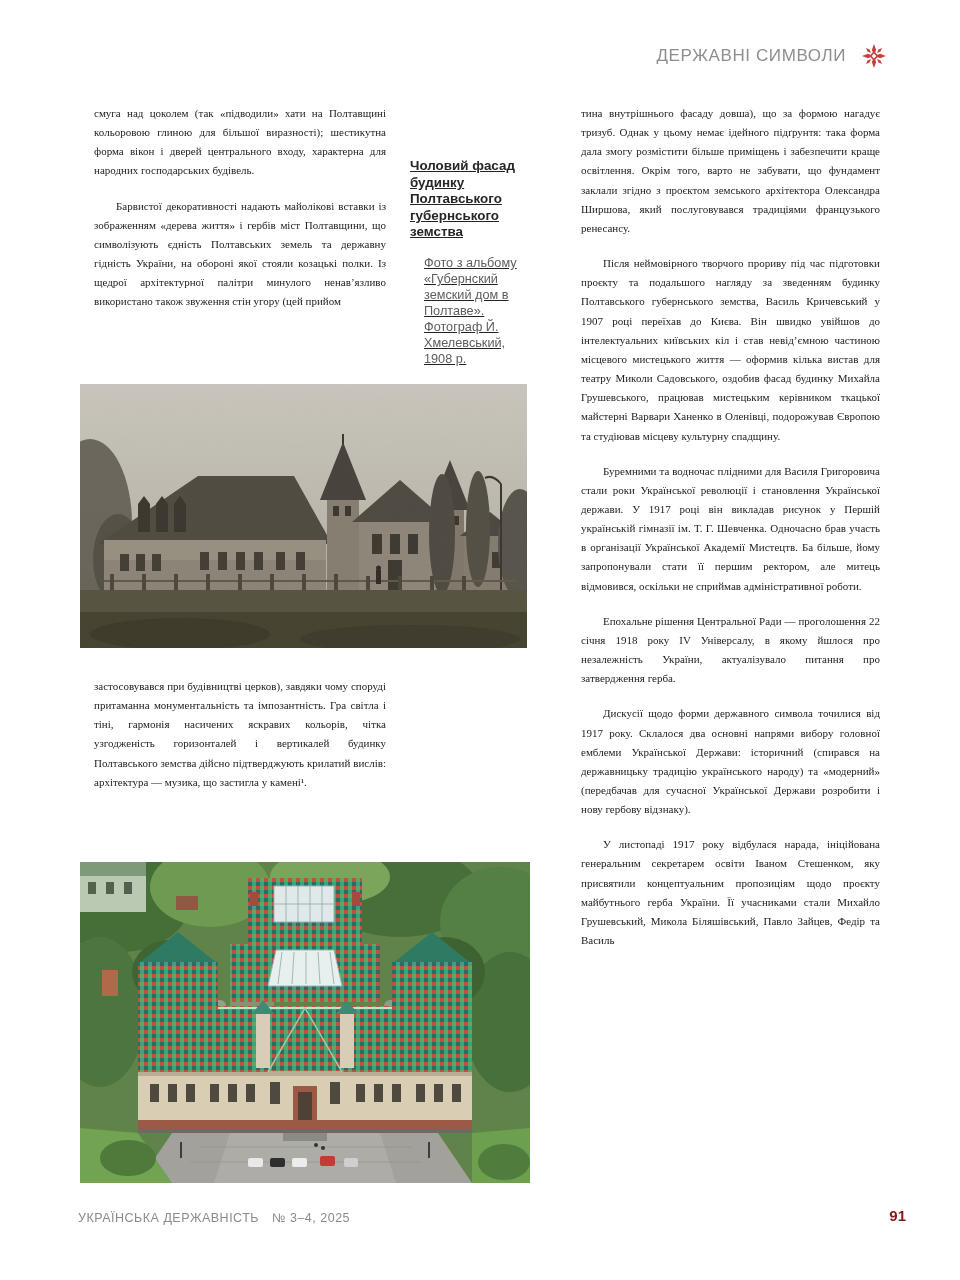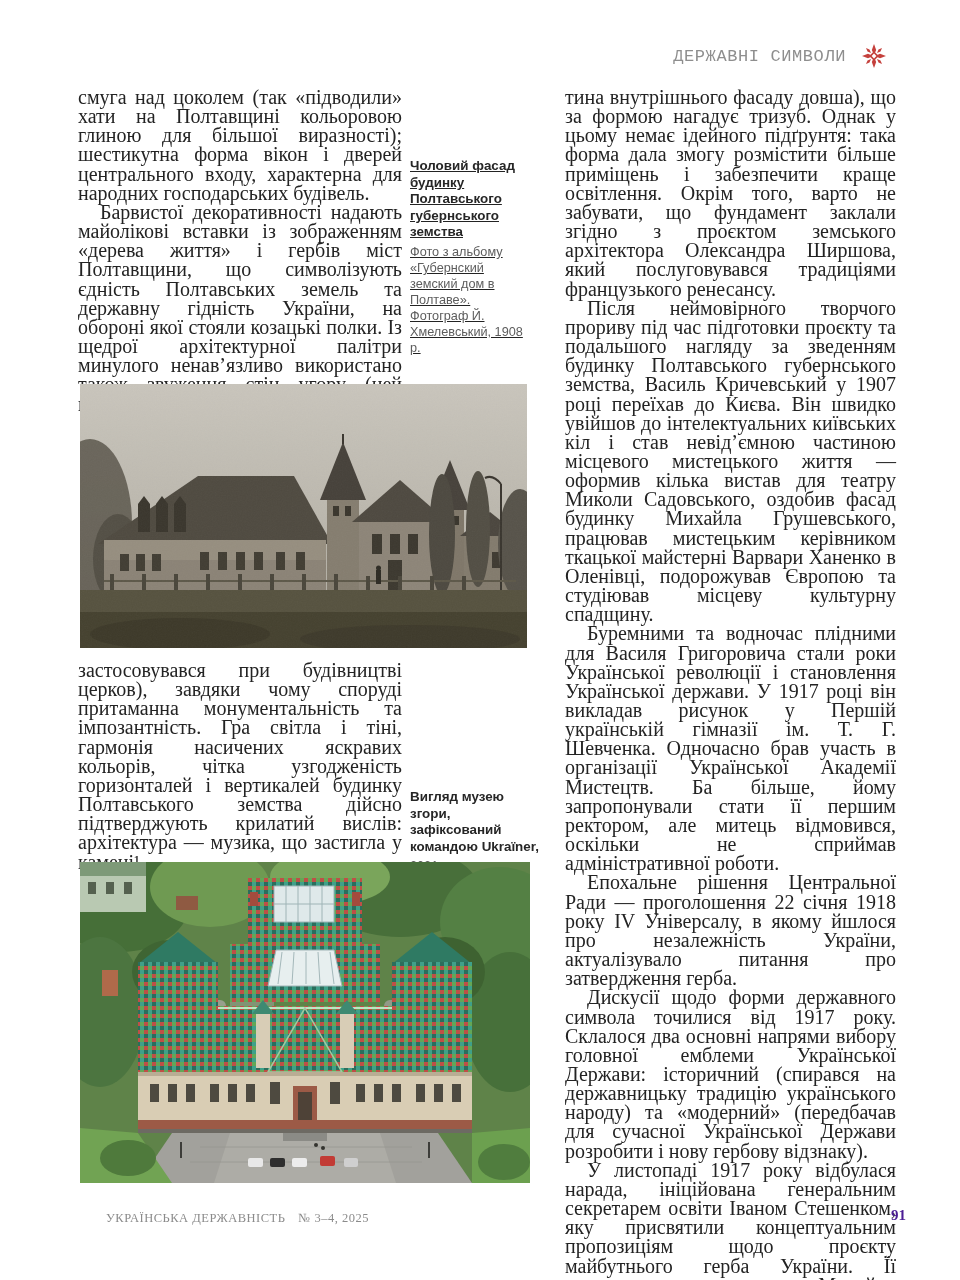--- a/index.html
+++ b/index.html
@@ -5,45 +5,45 @@
   html,body{margin:0;padding:0;background:#e8e8e8;}
   .page{
     position:relative;width:960px;height:1280px;background:#ffffff;
     margin:0 auto;overflow:hidden;
     font-family:"Liberation Serif",serif;color:#232323;
   }
   
   .hdr{position:absolute;top:44px;left:78px;right:74px;height:30px;text-align:right;white-space:nowrap;}
   .hdr-label{
     display:inline-block;vertical-align:middle;
-    font-family:Liberation Mono, monospace;font-size:17px;letter-spacing:.6px;color:#8e8e8e;margin-left:38px;
+    font-family:Liberation Sans, sans-serif;font-size:17px;letter-spacing:.6px;color:#8e8e8e;margin-left:38px;
   }
   .hdr-emblem{display:inline-block;vertical-align:middle;width:24px;height:24px;margin-left:12px;}
   
-  .textcol p{margin:0;text-align:justify;font-size:20px;line-height:19.15px;}
+  .textcol p{margin:16px;text-align:justify;font-size:11px;line-height:19.15px;}
   .textcol p.indent{text-indent:22px;font-family:Liberation Serif, serif;}
   .block1{position:absolute;left:78px;top:88px;width:324px;}
   .block2{position:absolute;left:78px;top:661px;width:324px;}
   .colright{position:absolute;left:565px;top:88px;width:331px;}
   
   .caption{position:absolute;font-family:"Liberation Sans",sans-serif;}
   .cap1{left:410px;top:158px;width:122px;text-decoration:underline;}
   .cap2{left:410px;top:789px;width:132px;}
   .cap-title{font-weight:bold;font-size:13.4px;line-height:16.6px;color:#262626;margin:0 0 3px 0;}
-  .cap-credit{font-size:12.7px;line-height:16px;color:#5d5d5d;margin:0;}
+  .cap-credit{font-size:12.7px;line-height:16px;color:#5d5d5d;margin:14px;}
   
   figure{margin:0;padding:0;}
   .photo1{position:absolute;left:80px;top:384px;width:447px;height:264px;}
   .photo2{position:absolute;left:80px;top:862px;width:450px;height:321px;}
   .photo1 svg,.photo2 svg{display:block;width:100%;height:100%;}
   
   .ftr{position:absolute;left:78px;right:54px;top:1211px;height:22px;
-       font-family:Liberation Serif, serif;font-size:12.5px;color:#8b8b8b;letter-spacing:.5px;margin-left:28px;}
+       font-family:Liberation Sans, sans-serif;font-size:12.5px;color:#8b8b8b;letter-spacing:.5px;}
   .ftr-issue{margin-left:13px;}
-  .ftr-page{position:absolute;right:0;top:-4px;font-size:15px;font-weight:bold;color:#4c1d95;letter-spacing:0;}
+  .ftr-page{position:absolute;right:0;top:-4px;font-size:15px;font-weight:bold;color:#7f1d1d;letter-spacing:0;}
 </style>
 </head>
 <body>
 
 <div class="page">
 
   <div class="hdr">
     <span class="hdr-label">ДЕРЖАВНІ СИМВОЛИ</span>
     <span class="hdr-emblem">
       <svg viewBox="0 0 24 24" width="24" height="24" aria-hidden="true">
@@ -173,24 +173,20 @@
       <ellipse cx="100" cy="250" rx="90" ry="16" fill="#3b3728" opacity="0.8"></ellipse>
       <ellipse cx="330" cy="255" rx="110" ry="14" fill="#3c382a" opacity="0.7"></ellipse>
       <rect width="447" height="264" filter="url(#grain1)" opacity="0.5" fill="#000" fill-opacity="0"></rect>
     </svg>
   </figure>
 
   <div class="textcol block2">
     <p>застосовувався при будівництві церков), завдяки чому споруді притаманна монументальність та імпозантність. Гра світла і тіні, гармонія насичених яскравих кольорів, чітка узгодженість горизонталей і вертикалей будинку Полтавського земства дійсно підтверджують крилатий вислів: архітектура — музика, що застигла у камені¹.</p>
   </div>
 
-  <aside class="caption cap2">
-    <p class="cap-title">Вигляд музею згори, зафіксований командою Ukraïner,</p>
-    <p class="cap-credit">2021 р.</p>
-  </aside>
 
   <figure class="photo2">
     <svg viewBox="0 0 450 321" preserveAspectRatio="none" aria-hidden="true">
       <defs>
         <pattern id="mosaic" width="8" height="8" patternUnits="userSpaceOnUse">
           <rect width="8" height="8" fill="#34876f"></rect>
           <rect x="0" y="0" width="4" height="4" fill="#bf4f47"></rect>
           <rect x="4" y="4" width="4" height="4" fill="#3fa08a"></rect>
           <rect x="4" y="0" width="4" height="4" fill="#63a757"></rect>
           <rect x="0" y="4" width="4" height="4" fill="#2b6e5c"></rect>

